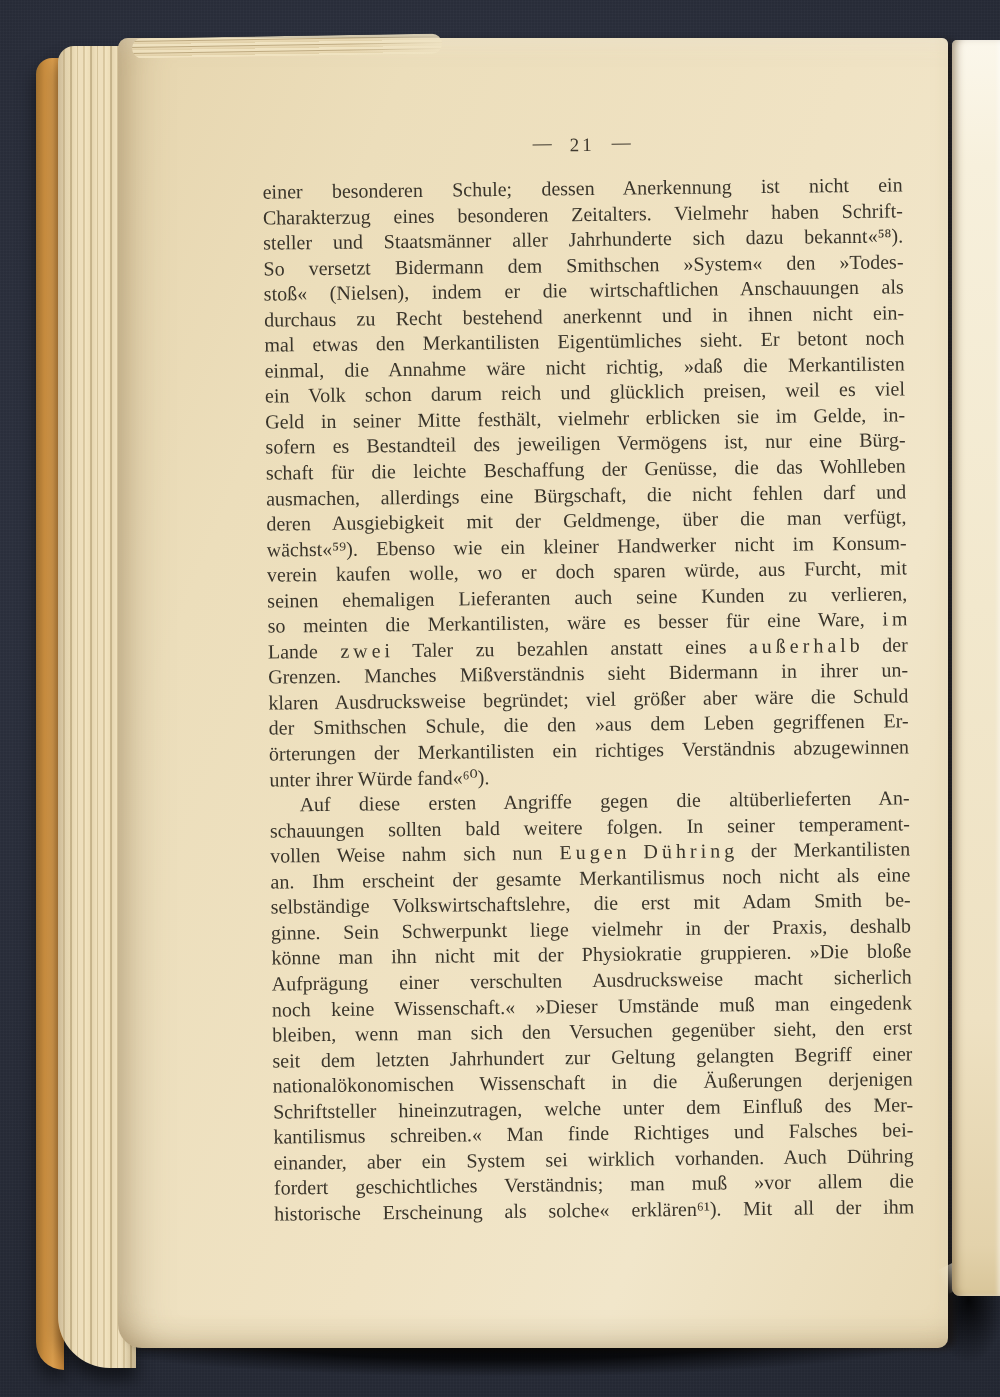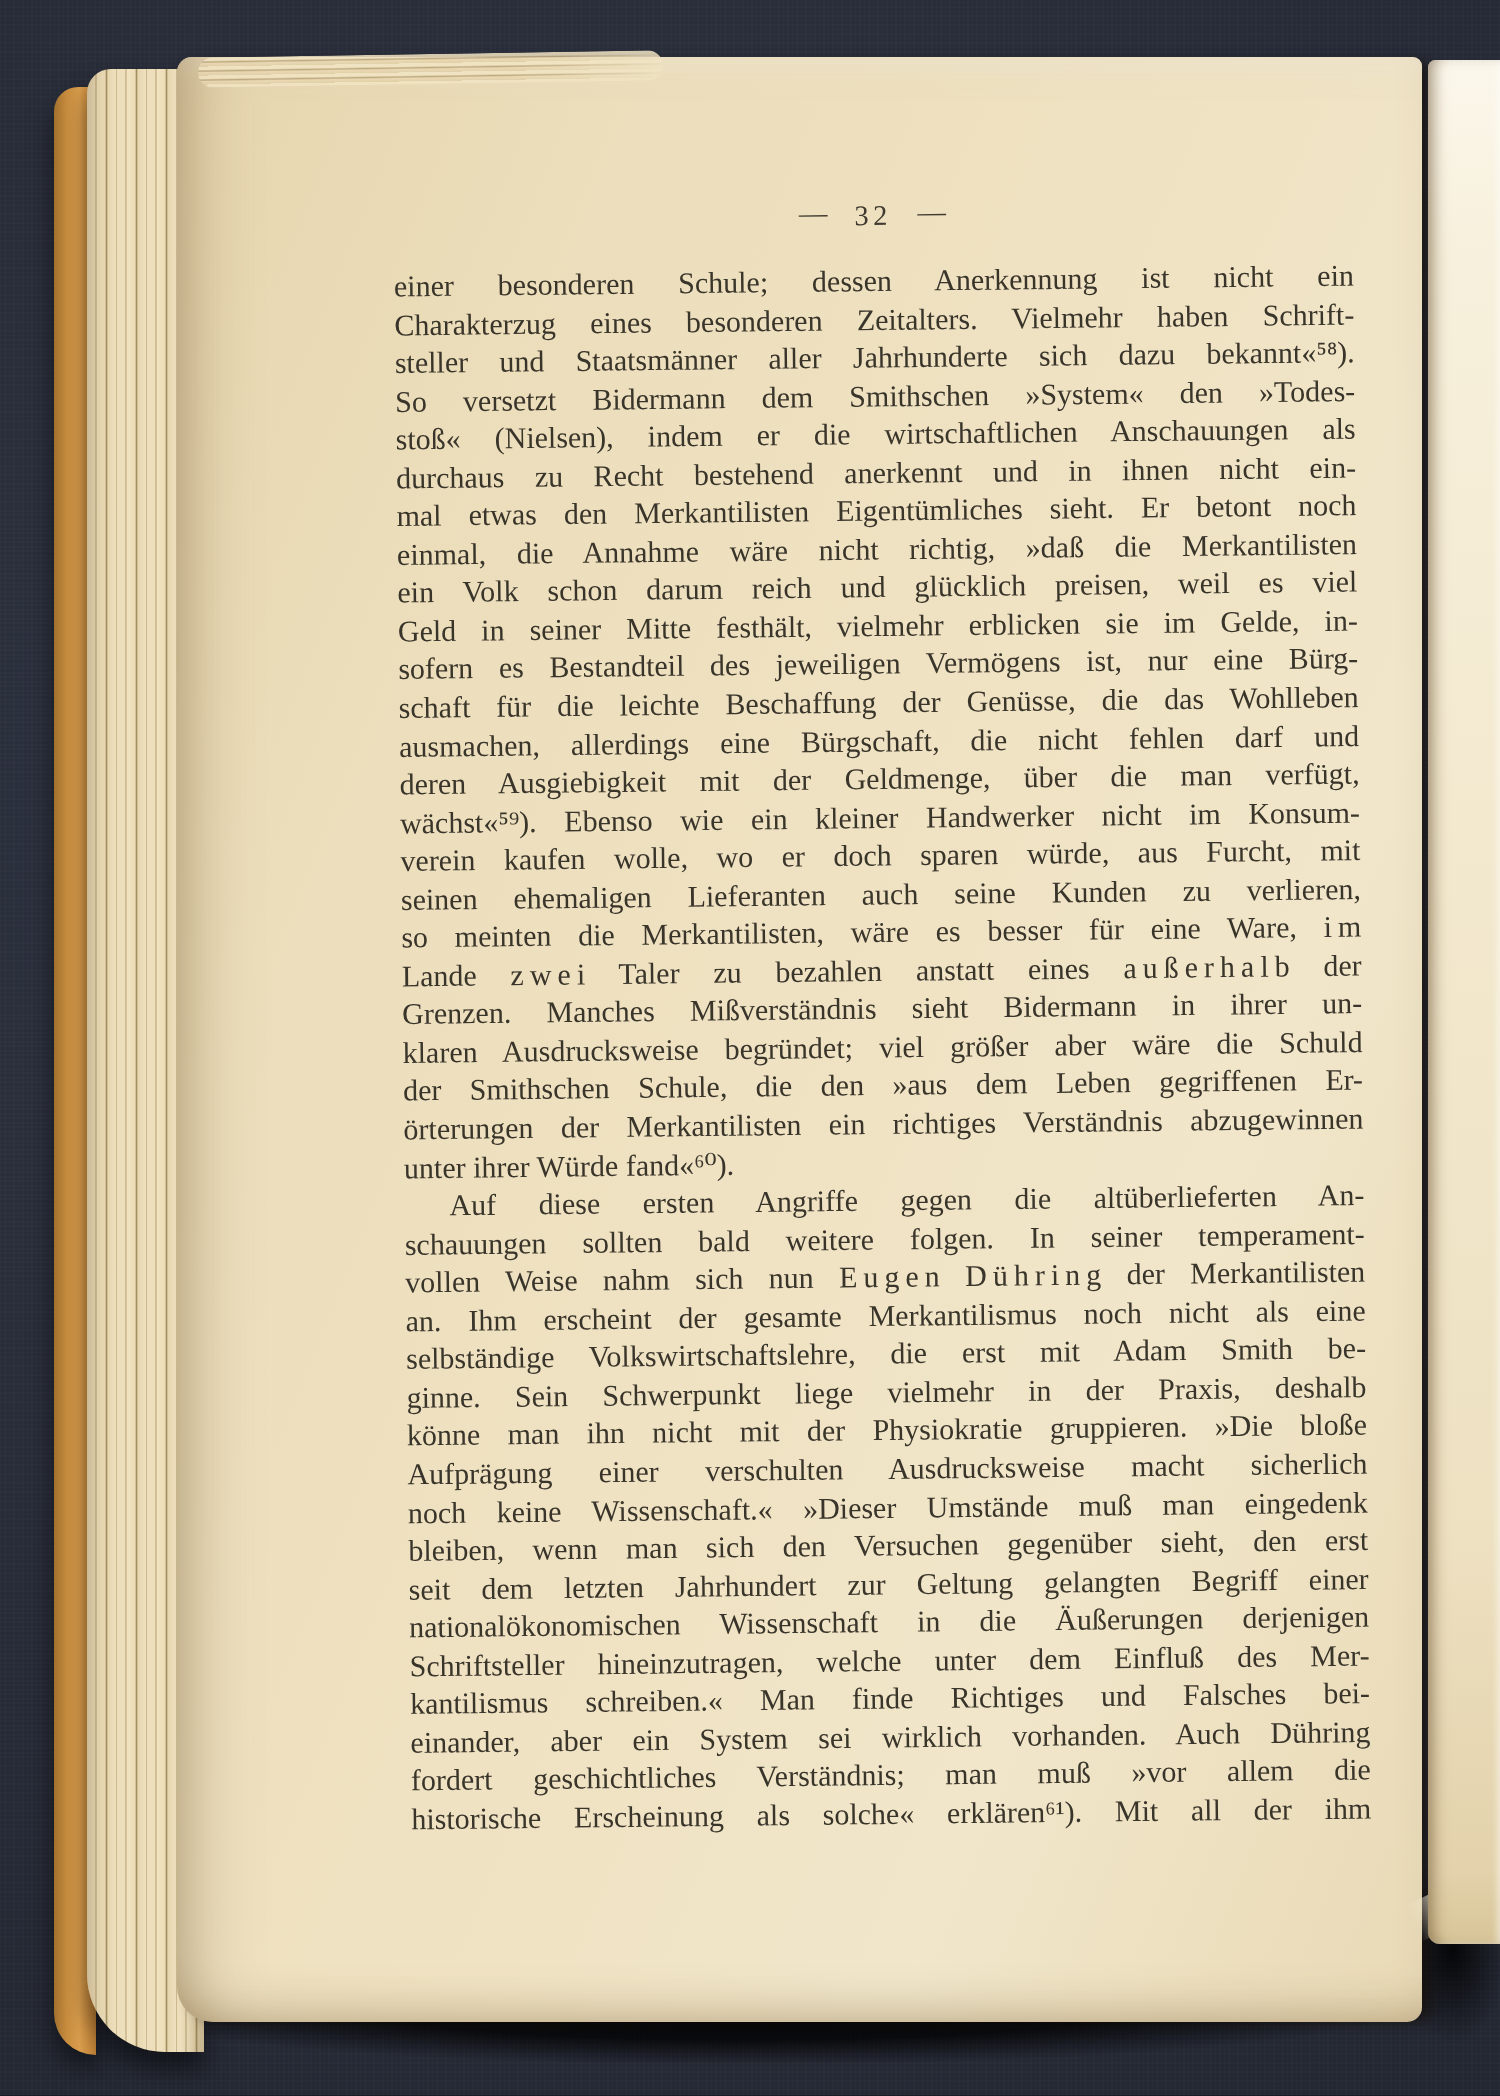--- a/index.html
+++ b/index.html
@@ -102,21 +102,21 @@
   <div class="stack"></div>
 
   <div class="main-page"></div>
   <div class="top-edges"></div>
 
   <div class="fold-wedge"></div>
   <div class="facing-strip"></div>
 
   <div class="text-block">
     <div class="page-header">
-      <span class="dash">—</span><span class="num">32</span><span class="dash">—</span>
+      <span class="dash">—</span><span class="num">21</span><span class="dash">—</span>
     </div>
     <div class="body-text">
         <div class="paragraph">
           <div class="line">einer besonderen Schule; dessen Anerkennung ist nicht ein</div>
           <div class="line">Charakterzug eines besonderen Zeitalters.  Vielmehr haben Schrift-</div>
           <div class="line">steller und Staatsmänner aller Jahrhunderte sich dazu bekannt«⁵⁸).</div>
           <div class="line">So versetzt Bidermann dem Smithschen »System« den »Todes-</div>
           <div class="line">stoß« (Nielsen), indem er die wirtschaftlichen Anschauungen als</div>
           <div class="line">durchaus zu Recht bestehend anerkennt und in ihnen nicht ein-</div>
           <div class="line">mal etwas den Merkantilisten Eigentümliches sieht.  Er betont noch</div>

